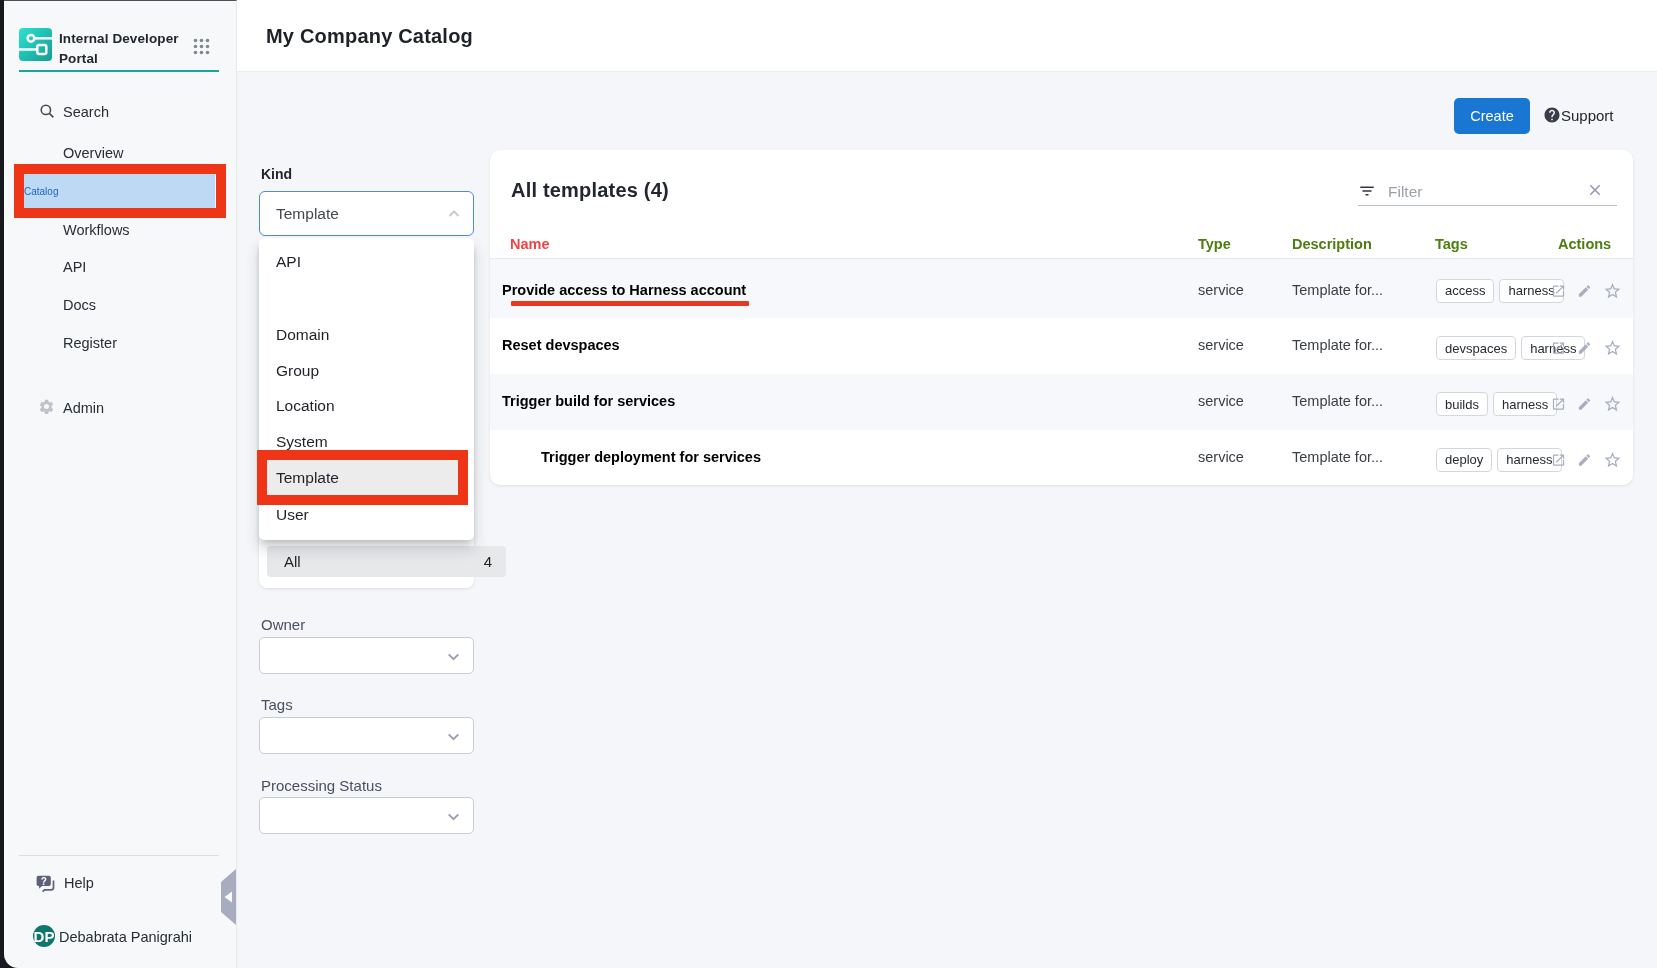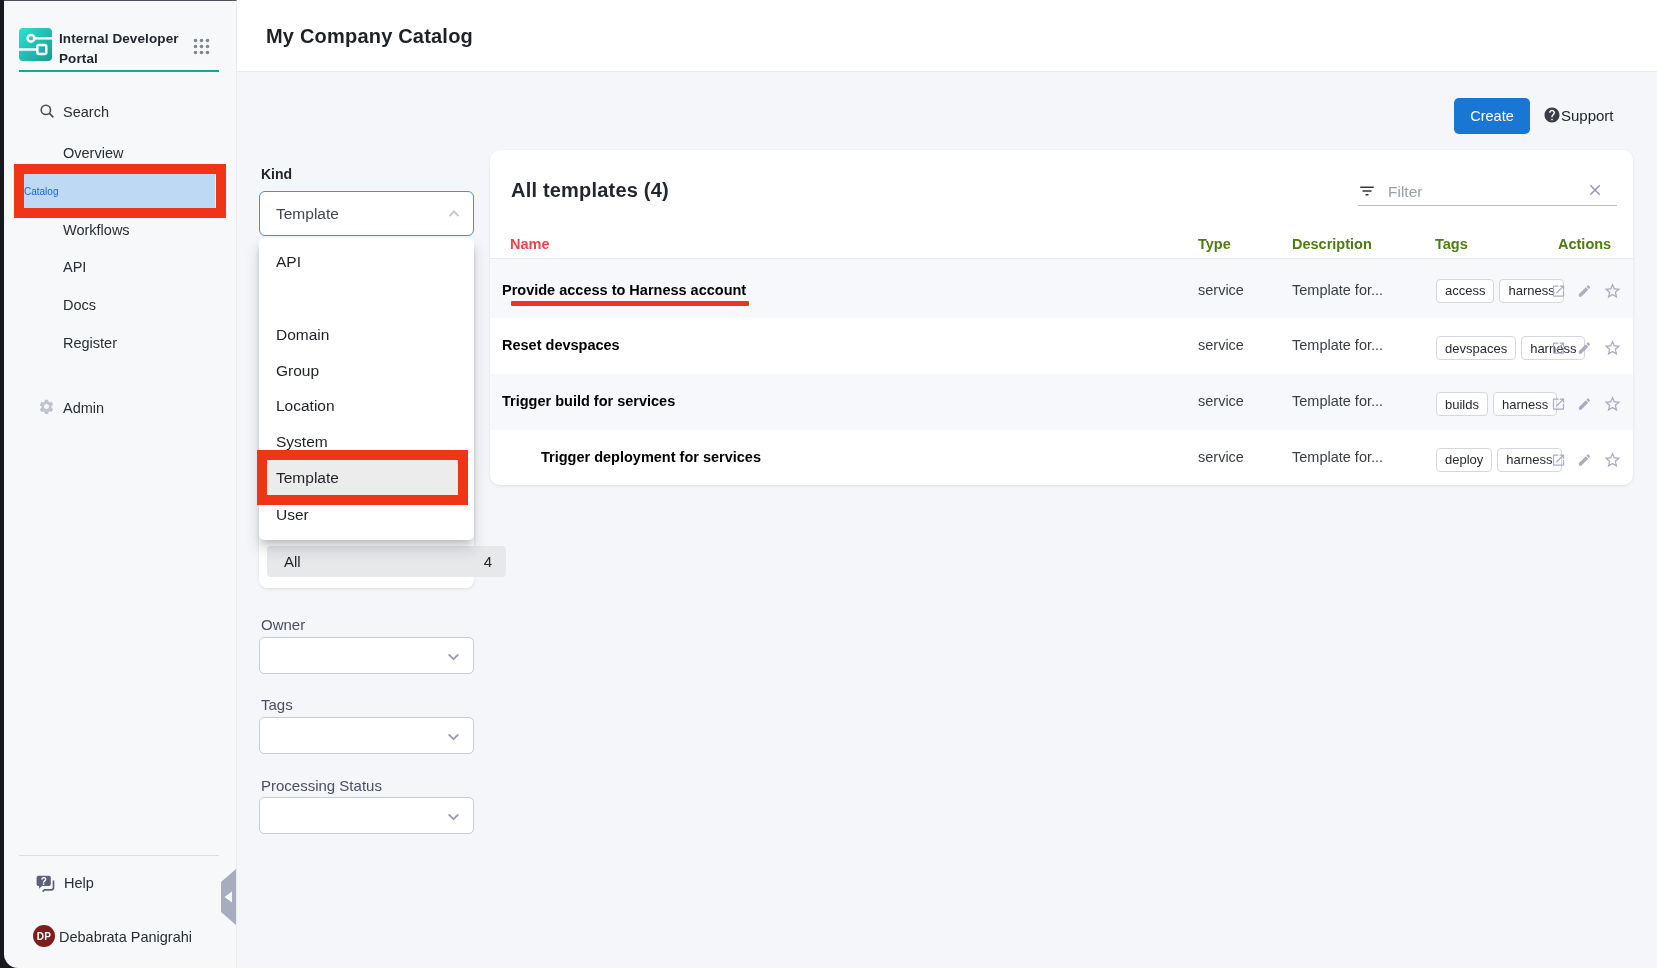--- a/index.html
+++ b/index.html
@@ -24,21 +24,21 @@
   position:absolute; left:20px; top:173px; width:191px; height:34px;
   background:#bed9f3; color:#1b67c5; font-size:10px;
   display:flex; align-items:center; 
 }
 .red-box-catalog {
   position:absolute; left:10px; top:163px; width:212px; height:54px;
   border:10px solid #ee3517; z-index:5;
 }
 .side-divider { position:absolute; left:15px; top:854px; width:200px; height:1px; background:#dcdee4; }
 .dp-avatar { position:absolute; left:29px; top:924px; width:22px; height:22px; border-radius:50%;
-  background:#7f1d1d; color:#fff; font-size:10px; font-weight:bold; display:flex; align-items:center; justify-content:center; letter-spacing:.2px;}
+  background:#0f766e; color:#fff; font-size:15px; font-weight:bold; display:flex; align-items:center; justify-content:center; letter-spacing:.2px;}
 .collapse-tab { position:absolute; right:0px; top:868px; }
 
 
 #topbar { position:absolute; left:237px; top:0; width:1420px; height:72px; background:#fff; border-bottom:1px solid #e9ebee; }
 #topbar h1 { position:absolute; left:21px; top:25px; font-size:20px; font-weight:bold; color:#1e2227; letter-spacing:.2px;margin-left:8px; }
 
 
 #main { position:absolute; left:237px; top:72px; width:1420px; height:896px; background:#f4f6f9; }
 
 #create-btn { position:absolute; left:1217px; top:26px; width:76px; height:36px; background:#1976d2;

